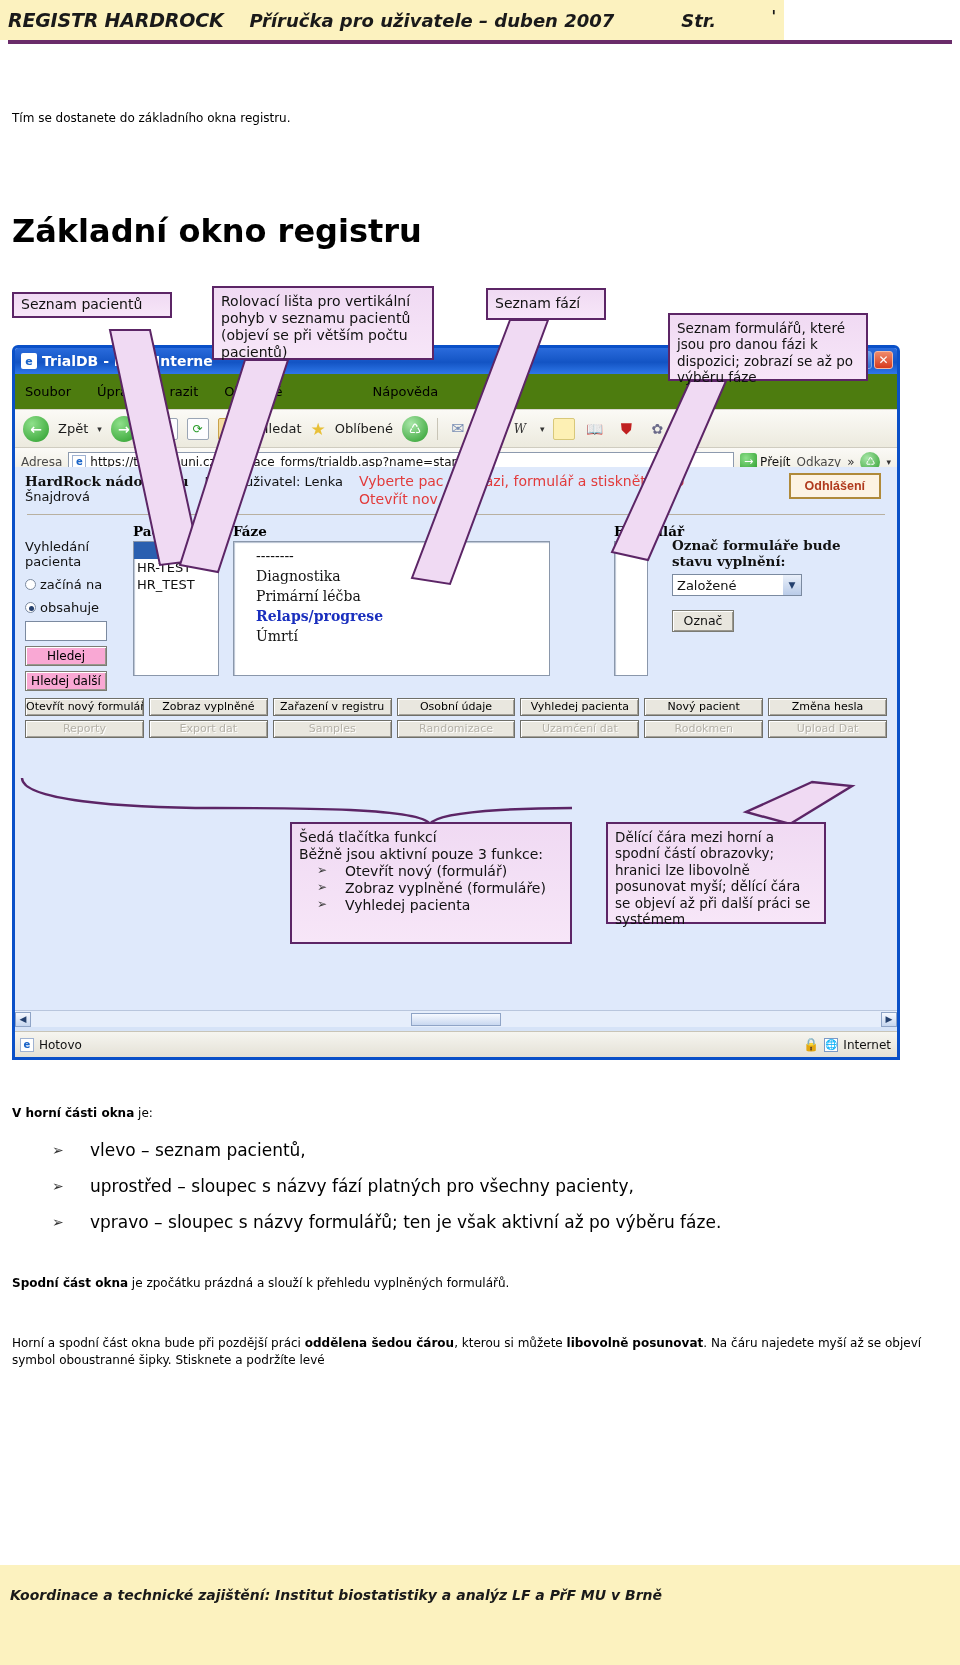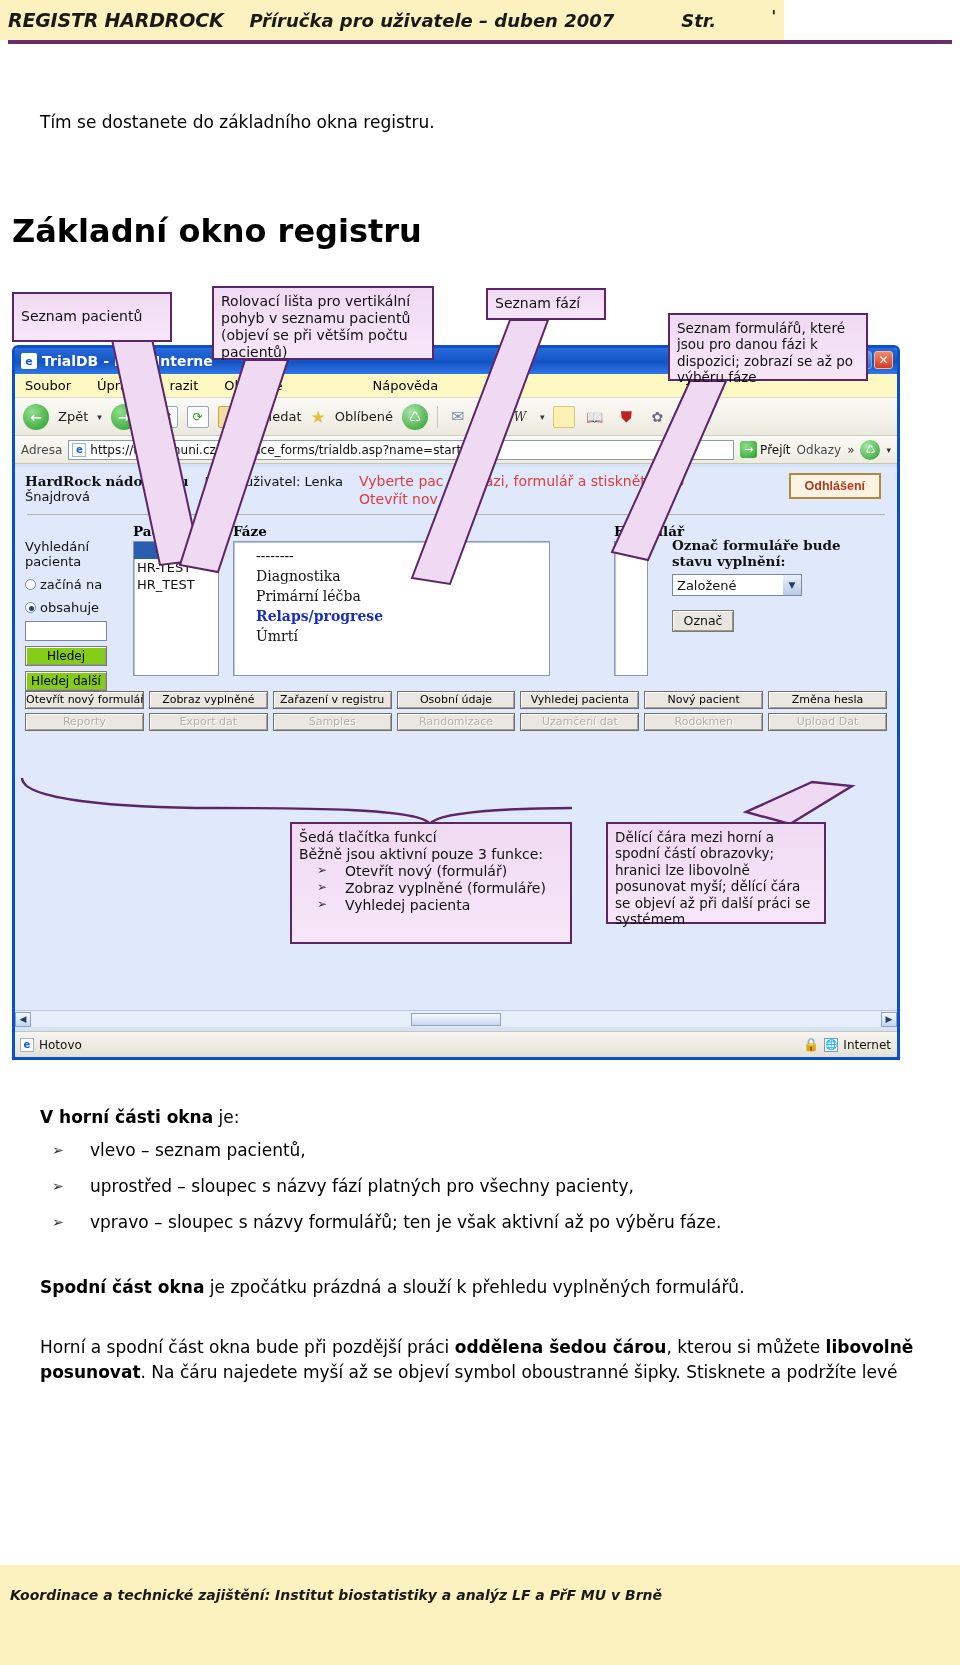--- a/index.html
+++ b/index.html
@@ -36,23 +36,22 @@
     font-weight:bold; font-style:italic; font-size:15px; color:#1a1a1a;
   }
   .hdr-rule {
     position:absolute; left:8px; top:40px; width:944px; height:4px;
     background:#6a2c6a;
   }
 
   
   .para {
     position:absolute;
-    font-size:17px; color:#000;
+    font-size:12px; color:#000;
     line-height:1.45;
-    margin-left:28px;
   }
   .h1 {
     position:absolute;
     font-size:32px; font-weight:bold; color:#000;
   }
   .bold { font-weight:bold; }
 
   
   .shot {
     position:absolute; left:12px; top:345px; width:888px; height:715px;
@@ -73,21 +72,21 @@
   .ie-title .favicon {
     width:16px;height:16px;background:#ffffff;border-radius:2px;margin-right:5px;
     display:flex;align-items:center;justify-content:center;color:#1a64c8;font-size:11px;font-weight:bold;
   }
   .winbtns { position:absolute; right:4px; top:3px; display:flex; gap:2px;}
   .winbtn { width:19px;height:18px;border:1px solid #7fa8e8;border-radius:3px;
             background:linear-gradient(#6ea4ec,#2f6fd0); }
   .winbtn.close { background:linear-gradient(#f08a6a,#d63a1e); border-color:#f3b8a4;
             color:#fff;font-size:12px;font-weight:bold;display:flex;align-items:center;justify-content:center;}
   .ie-menu {
-    height:24px; background:#fef9c3; display:flex; align-items:center;
+    height:36px; background:#4d7c0f; display:flex; align-items:center;
     font-size:13px; color:#000; padding-left:10px; gap:26px;
     border-bottom:1px solid #d9d7cf;
   }
   .ie-toolbar {
     height:38px; background:linear-gradient(#fbfaf6,#eceade);
     display:flex; align-items:center; gap:9px; padding:0 8px;
     border-bottom:1px solid #cfccc0;
   }
   .tb-round { width:26px;height:26px;border-radius:50%; display:flex;align-items:center;justify-content:center;
               color:#fff;font-size:14px;font-weight:bold;}
@@ -127,21 +126,21 @@
   }
   .hr-thin { height:1px; background:#b8b0a0; margin:4px 12px 0 12px;}
 
   .cols { display:flex; padding:8px 10px 0 10px; gap:0; }
   .col-search { width:108px; font-size:13px; color:#111; padding-top:16px;}
   .radio-row { display:flex; align-items:center; gap:4px; margin-top:8px;}
   .radio { width:11px;height:11px;border-radius:50%;border:1px solid #7b8aa0;background:#fff;
            display:inline-block;position:relative;}
   .radio.on::after{content:"";position:absolute;left:2.5px;top:2.5px;width:5px;height:5px;border-radius:50%;background:#25406e;}
   .txtbox { width:82px;height:20px;background:#fff;border:1px solid #7b8aa0;margin-top:6px;}
-  .sbtn { display:block;width:82px;height:20px;margin-top:5px;background:#84cc16;border:1px solid #7b7b73;
+  .sbtn { display:block;width:82px;height:20px;margin-top:5px;background:#f9a8d4;border:1px solid #7b7b73;
           box-shadow: inset 1px 1px 0 #fff, inset -1px -1px 0 #9a978d;
           font-size:12px;color:#000;text-align:center;line-height:18px;}
   .col-title { font-weight:bold; font-family:"DejaVu Serif","Liberation Serif",serif; font-size:13.5px; margin-bottom:2px;}
   .col-pat { width:86px; }
   .listbox { background:#fff;border:1px solid #8a97ab; box-shadow: inset 1px 1px 1px #b8c2d2;}
   .lb-pat { height:135px; padding:0; font-size:13px; }
   .lb-sel { background:#2a5fb0; color:#fff; height:17px; }
   .lb-item { padding-left:3px; color:#111; line-height:17px; }
   .col-phase { flex:1; margin-left:14px; }
   .lb-phase { height:135px; padding:4px 0 0 22px; font-family:"DejaVu Serif","Liberation Serif",serif; font-size:14px;}
@@ -156,21 +155,21 @@
     display:flex;align-items:center;justify-content:space-between;
     font-family:"DejaVu Sans","Liberation Sans",sans-serif;font-weight:normal;font-size:13px;padding-left:4px;
   }
   .sel-arrow{width:18px;height:20px;background:linear-gradient(#eaf0fa,#b9cbe8);
              display:flex;align-items:center;justify-content:center;font-size:9px;color:#24406e;}
   .mark-btn { margin-top:14px;width:62px;height:22px;background:#e8e6de;border:1px solid #7b7b73;
               box-shadow: inset 1px 1px 0 #fff, inset -1px -1px 0 #9a978d;
               font-family:"DejaVu Sans","Liberation Sans",sans-serif;font-weight:normal;
               font-size:12.5px;text-align:center;line-height:20px;}
 
-  .btnrow { display:flex; gap:5px; padding:0 10px; }
+  .btnrow { display:flex; gap:5px; padding:0 10px; margin-top:7px; }
   .fbtn {
     flex:1; height:18px; background:#e9e7df; border:1px solid #6f6f68;
     box-shadow: inset 1px 1px 0 #ffffff, inset -1px -1px 0 #a4a199;
     font-size:11px; color:#000; text-align:center; line-height:16px; white-space:nowrap; overflow:hidden;
   }
   .fbtn.dis { color:#b4b1a8; text-shadow:1px 1px 0 #fff; }
 
   .lower-pane { position:absolute; left:0; right:0; top:430px; bottom:0; background:#dfe9fb; }
   .hscroll {
     position:absolute; left:0; right:0; bottom:0; height:17px; background:#e6eefb;
@@ -218,21 +217,21 @@
   <span class="hdr-mid">Příručka pro uživatele – duben 2007</span>
   <span class="hdr-right">Str.</span>
   <span class="hdr-pg">'</span>
 </div>
 <div class="hdr-rule"></div>
 
 <div class="para" style="left:12px; top:110px; width:600px;">Tím se dostanete do základního okna registru.</div>
 
 <div class="h1" style="left:12px; top:212px;">Základní okno registru</div>
 
-<div class="callout" style="left:12px; top:292px; width:160px; height:50px; display:flex; align-items:center;">
+<div class="callout" style="left:12px; top:292px; width:160px; height:26px; display:flex; align-items:center;">
   <span>Seznam pacientů</span>
 </div>
 
 <div class="callout" style="left:212px; top:286px; width:222px; height:74px;">
   <span>Rolovací lišta pro vertikální pohyb v seznamu pacientů (objeví se při větším počtu pacientů)</span>
 </div>
 
 <div class="callout" style="left:486px; top:288px; width:120px; height:32px; display:flex; align-items:center;">
   <span>Seznam fází</span>
 </div>

